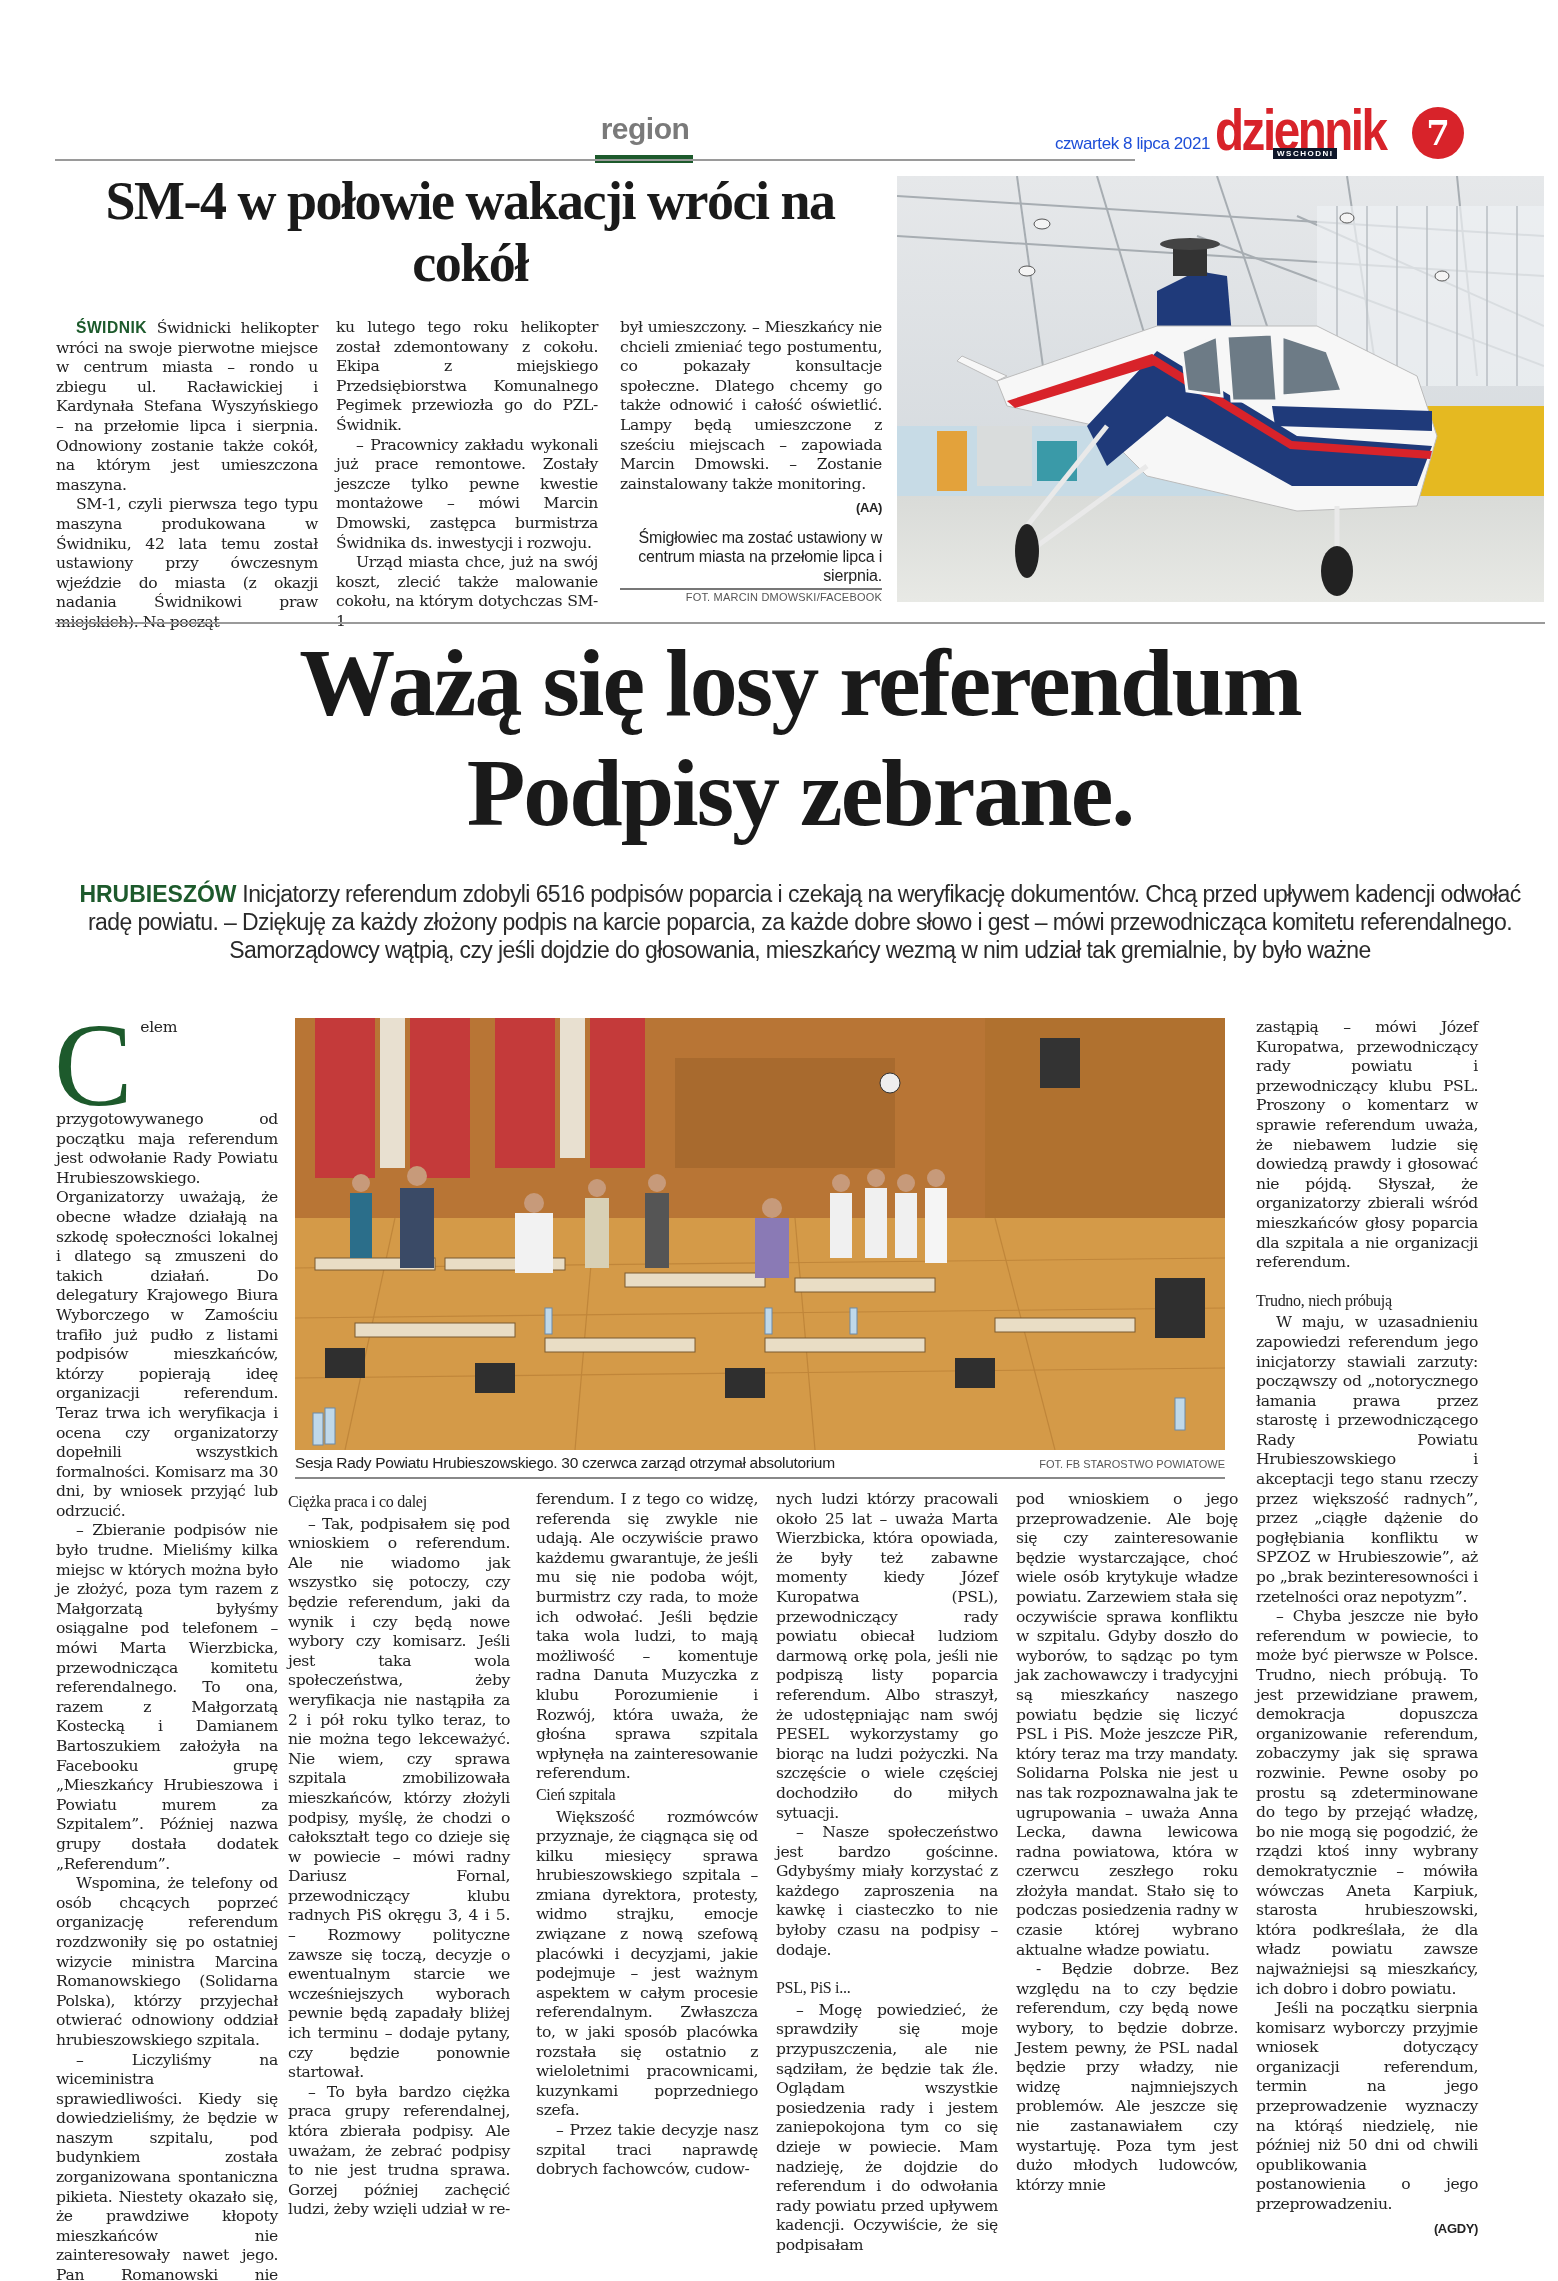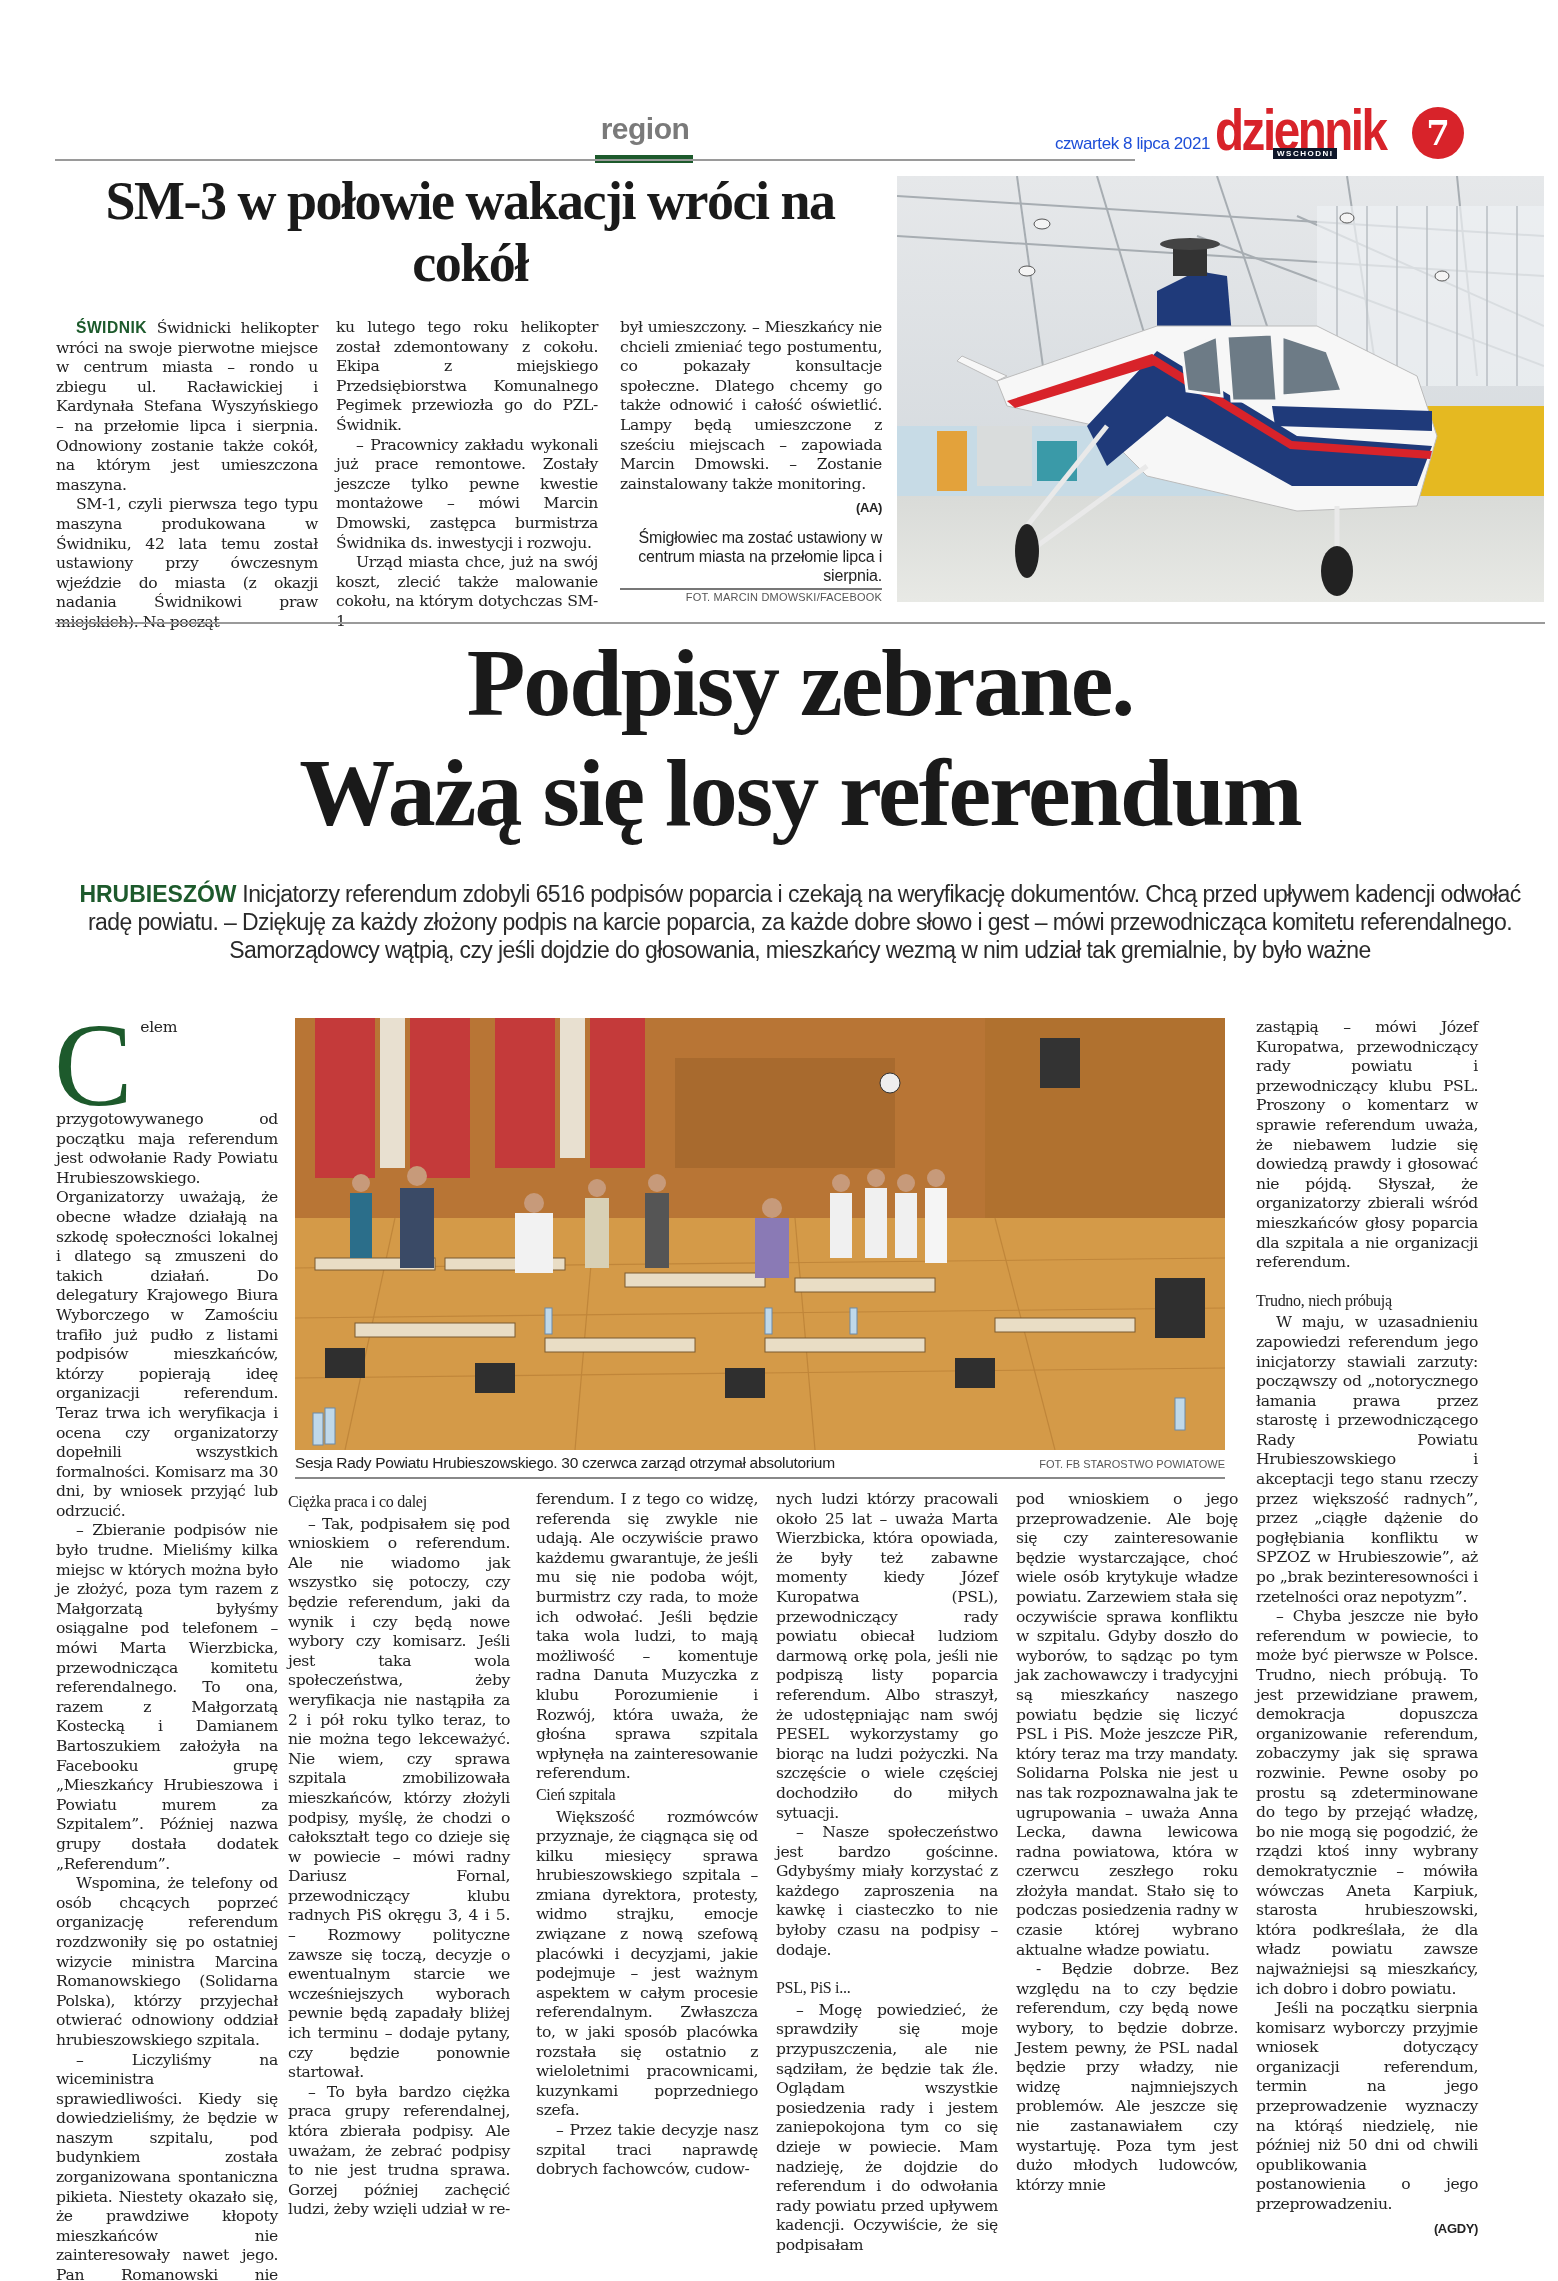--- a/index.html
+++ b/index.html
@@ -63,21 +63,21 @@
 <div class="abs section-label">region</div>
 <div class="abs section-bar"></div>
 <div class="abs header-rule"></div>
 <div class="abs date">czwartek 8 lipca 2021</div>
 <div class="abs logo">
   <span class="logo-text">dziennik</span>
   <span class="logo-sub">WSCHODNI</span>
 </div>
 <div class="abs page-num">7</div>
 
-<h2 class="abs h1-small">SM-3 w połowie wakacji wróci na cokół</h2>
+<h2 class="abs h1-small">SM-4 w połowie wakacji wróci na cokół</h2>
 
 <div class="abs col" style="left:56px; top:318px; width:262px;">
   <p><span class="lead-word">ŚWIDNIK</span> <span>Świdnicki helikopter wróci na swoje pierwotne miejsce w centrum miasta – rondo u zbiegu ul. Racławickiej i Kardynała Stefana Wyszyńskiego – na przełomie lipca i sierpnia. Odnowiony zostanie także cokół, na którym jest umieszczona maszyna.</span></p>
   <p>SM-1, czyli pierwsza tego typu maszyna produkowana w Świdniku, 42 lata temu został ustawiony przy ówczesnym wjeździe do miasta (z okazji nadania Świdnikowi praw miejskich). Na począt-</p>
 </div>
 
 <div class="abs col" style="left:336px; top:318px; width:262px;">
   <p class="noindent">ku lutego tego roku helikopter został zdemontowany z cokołu. Ekipa z miejskiego Przedsiębiorstwa Komunalnego Pegimek przewiozła go do PZL-Świdnik.</p>
   <p>– Pracownicy zakładu wykonali już prace remontowe. Zostały jeszcze tylko pewne kwestie montażowe – mówi Marcin Dmowski, zastępca burmistrza Świdnika ds. inwestycji i rozwoju.</p>
   <p>Urząd miasta chce, już na swój koszt, zlecić także malowanie cokołu, na którym dotychczas SM-1</p>
@@ -168,22 +168,22 @@
         <line x1="440" y1="330" x2="440" y2="390"></line>
     </g>
     <ellipse cx="130" cy="375" rx="12" ry="27" fill="#222"></ellipse>
     <ellipse cx="440" cy="395" rx="16" ry="25" fill="#222"></ellipse>
   </svg>
 </div>
 
 <div class="abs article-rule"></div>
 
 <h1 class="abs h1-big">
+  <span style="display:block">Ważą się losy referendum</span>
   <span style="display:block">Podpisy zebrane.</span>
-  <span style="display:block">Ważą się losy referendum</span>
 </h1>
 
 <div class="abs lead">
   <span class="lead-word">HRUBIESZÓW</span>
   <span>Inicjatorzy referendum zdobyli 6516 podpisów poparcia i czekają na weryfikację dokumentów. Chcą przed upływem kadencji odwołać radę powiatu. – Dziękuję za każdy złożony podpis na karcie poparcia, za każde dobre słowo i gest – mówi przewodnicząca komitetu referendalnego. Samorządowcy wątpią, czy jeśli dojdzie do głosowania, mieszkańcy wezmą w nim udział tak gremialnie, by było ważne</span>
 </div>
 
 <div class="abs col" style="left:56px; top:1018px; width:222px;">
   <p class="noindent"><span class="dropcap">C</span><span>elem przygotowywanego od początku maja referendum jest odwołanie Rady Powiatu Hrubieszowskiego. Organizatorzy uważają, że obecne władze działają na szkodę społeczności lokalnej i dlatego są zmuszeni do takich działań. Do delegatury Krajowego Biura Wyborczego w Zamościu trafiło już pudło z listami podpisów mieszkańców, którzy popierają ideę organizacji referendum. Teraz trwa ich weryfikacja i ocena czy organizatorzy dopełnili wszystkich formalności. Komisarz ma 30 dni, by wniosek przyjąć lub odrzucić.</span></p>
   <p>– Zbieranie podpisów nie było trudne. Mieliśmy kilka miejsc w których można było je złożyć, poza tym razem z Małgorzatą byłyśmy osiągalne pod telefonem – mówi Marta Wierzbicka, przewodnicząca komitetu referendalnego. To ona, razem z Małgorzatą Kostecką i Damianem Bartoszukiem założyła na Facebooku grupę „Mieszkańcy Hrubieszowa i Powiatu murem za Szpitalem”. Później nazwa grupy dostała dodatek „Referendum”.</p>

